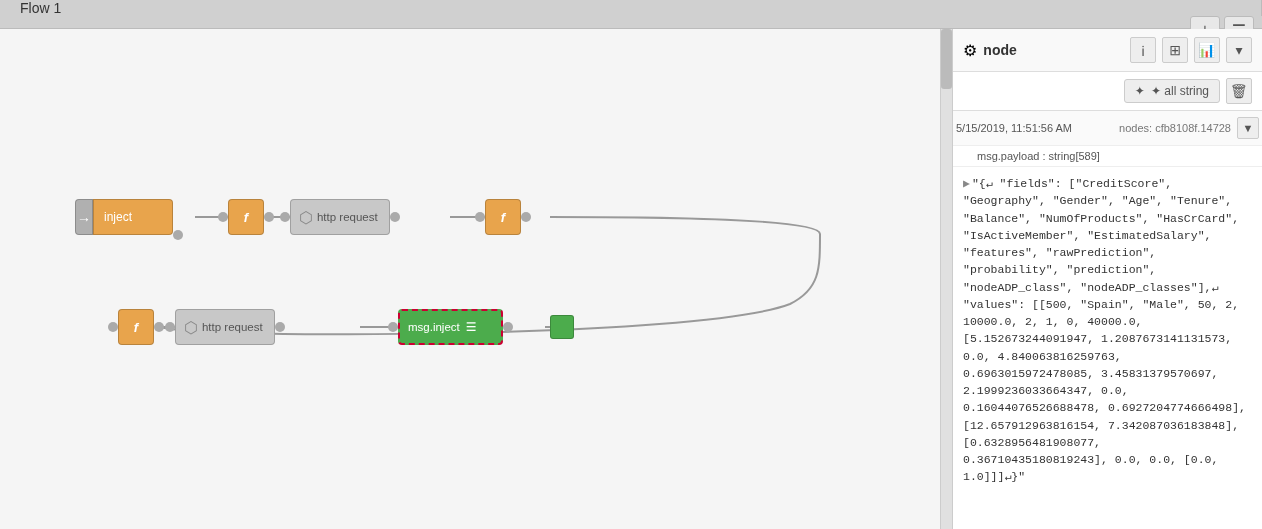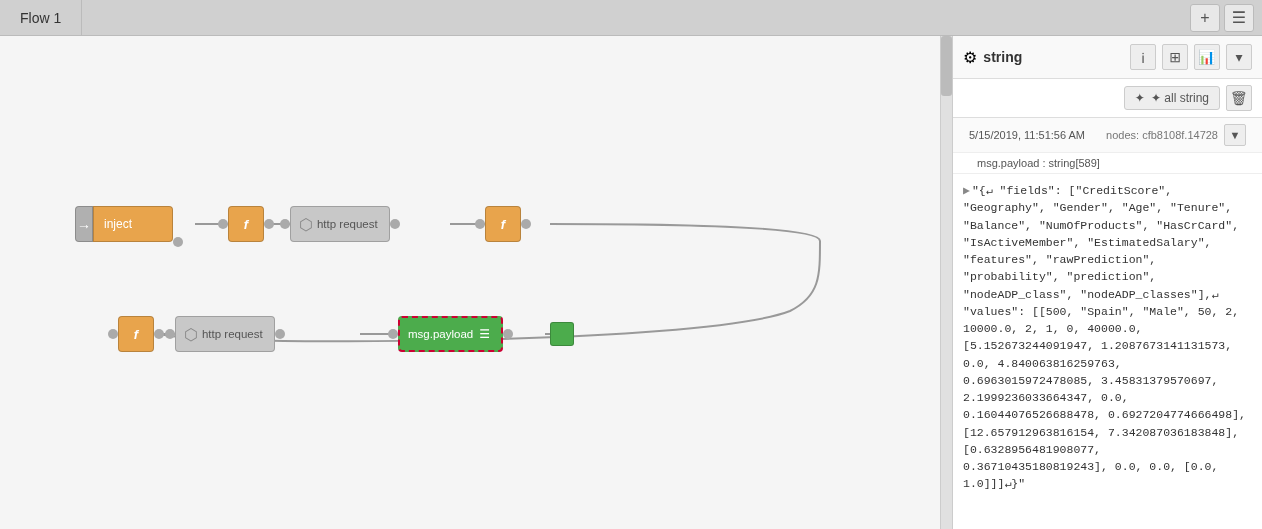--- a/index.html
+++ b/index.html
@@ -4,22 +4,23 @@
   <style>
     * { box-sizing: border-box; margin: 0; padding: 0; }
     body { font-family: 'Segoe UI', Arial, sans-serif; font-size: 13px; background: #f0f0f0; display: flex; flex-direction: column; height: 529px; overflow: hidden; }
 
     
     .tab-bar {
       display: flex;
       align-items: stretch;
       background: #d0d0d0;
       border-bottom: 1px solid #bbb;
-      height: 36px;
+      height: 29px;
       flex-shrink: 0;
+      flex-direction: column;
     }
     .tab {
       display: flex;
       align-items: center;
       padding: 0 20px;
       background: #d0d0d0;
       border-right: 1px solid #bbb;
       cursor: pointer;
       font-size: 14px;
       color: #333;
@@ -134,21 +135,21 @@
       background: #eee;
       cursor: pointer;
       border-radius: 2px;
       font-size: 14px;
       color: #555;
     }
 
     .debug-entry-header {
       display: flex;
       align-items: center;
-      padding: 6px 16px;
+      padding: 6px 3px;
       border-bottom: 1px solid #eee;
       background: #fafafa;
       font-size: 11px;
       color: #555;
       gap: 6px;
     }
     .debug-entry-header .timestamp { flex: 1; }
     .debug-entry-header .node-id { color: #777; }
     .debug-arrow-btn {
       width: 22px;
@@ -309,41 +310,41 @@
       <div style="background:#c8c8c8; height:36px; display:flex; align-items:center; padding:0 8px; border-radius:4px; border:1px solid rgba(0,0,0,0.2); min-width:100px;">
         <span style="font-size:16px; margin-right:4px; color:#888;">⬡</span>
         <span style="color:#555; font-size:11.5px;">http request</span>
       </div>
       <div style="width:10px; height:10px; background:#aaa; border-radius:50%; flex-shrink:0;"></div>
     </div>
 
     <div style="position:absolute; left:388px; top:280px; display:flex; align-items:center; height:36px;">
       <div style="width:10px; height:10px; background:#aaa; border-radius:50%; flex-shrink:0;"></div>
       <div style="background:#4cac4c; height:36px; display:flex; align-items:center; padding:0 8px; border-radius:4px; border:2px dashed #cc0033; min-width:105px;">
-        <span style="color:#fff; font-size:11.5px; font-weight:500;">msg.payload</span>
+        <span style="color:#fff; font-size:11.5px; font-weight:500;">msg.inject</span>
         <span style="color:#fff; font-size:12px; margin-left:6px;">☰</span>
       </div>
       <div style="width:10px; height:10px; background:#aaa; border-radius:50%; flex-shrink:0;"></div>
     </div>
 
     <div style="position:absolute; left:550px; top:286px; display:flex; align-items:center; height:24px;">
       <div style="background:#4cac4c; width:24px; height:24px; border-radius:3px; border:1px solid rgba(0,0,0,0.2);"></div>
     </div>
 
   </div>
 
   <div style="width:12px; background:#e0e0e0; border-left:1px solid #ccc; position:relative;">
     <div style="position:absolute; top:0; left:0; right:0; height:60px; background:#bbb; border-radius:3px;"></div>
   </div>
 
   <div class="debug-panel">
 
     <div class="debug-header">
       <span style="font-size:16px;">⚙</span>
-      <span class="debug-title">string</span>
+      <span class="debug-title">node</span>
       <div class="debug-header-icon">
         <span>ℹ</span>
       </div>
       <div class="debug-header-icon">
         <span>⊞</span>
       </div>
       <div class="debug-header-icon">
         <span>📊</span>
       </div>
       <div class="debug-header-icon">

